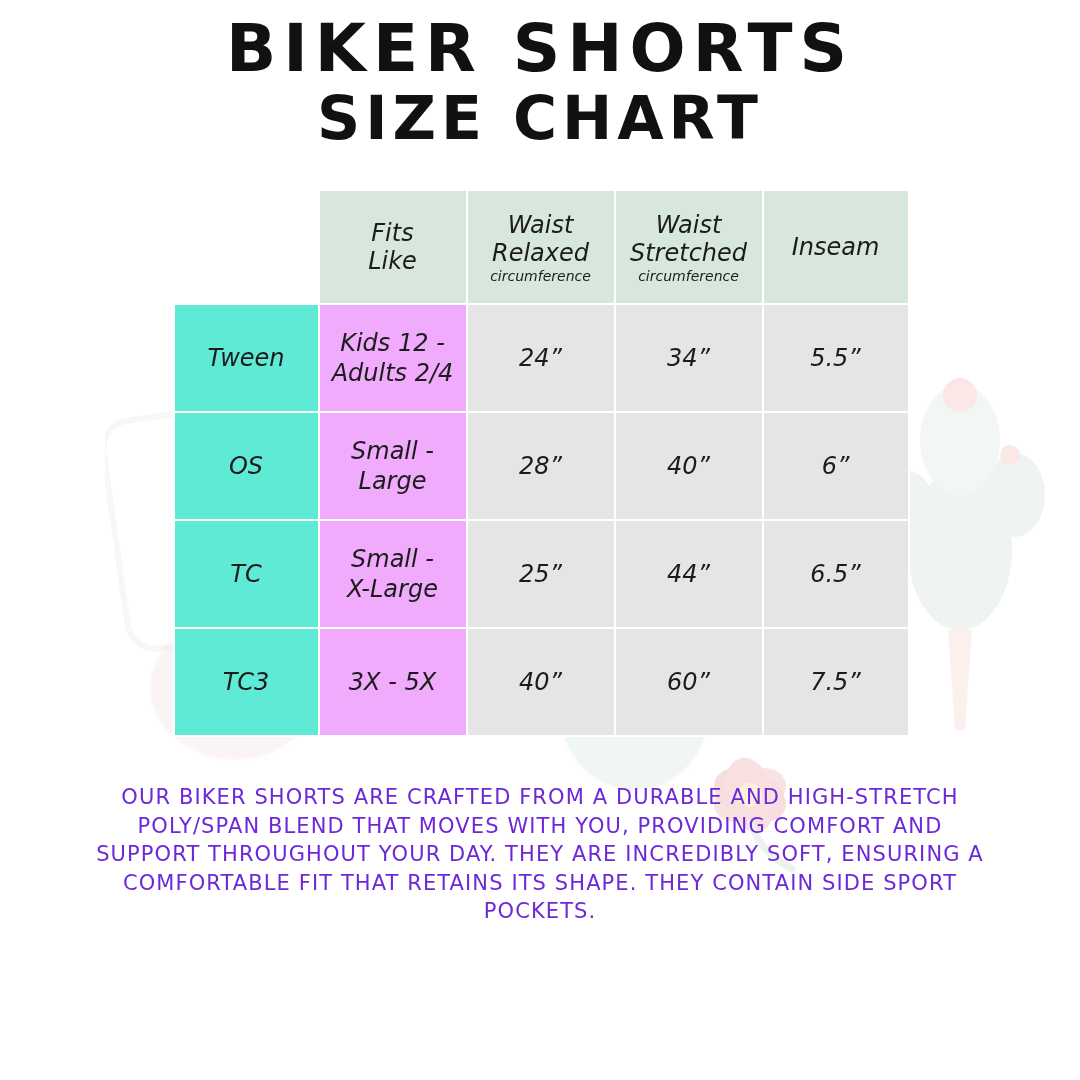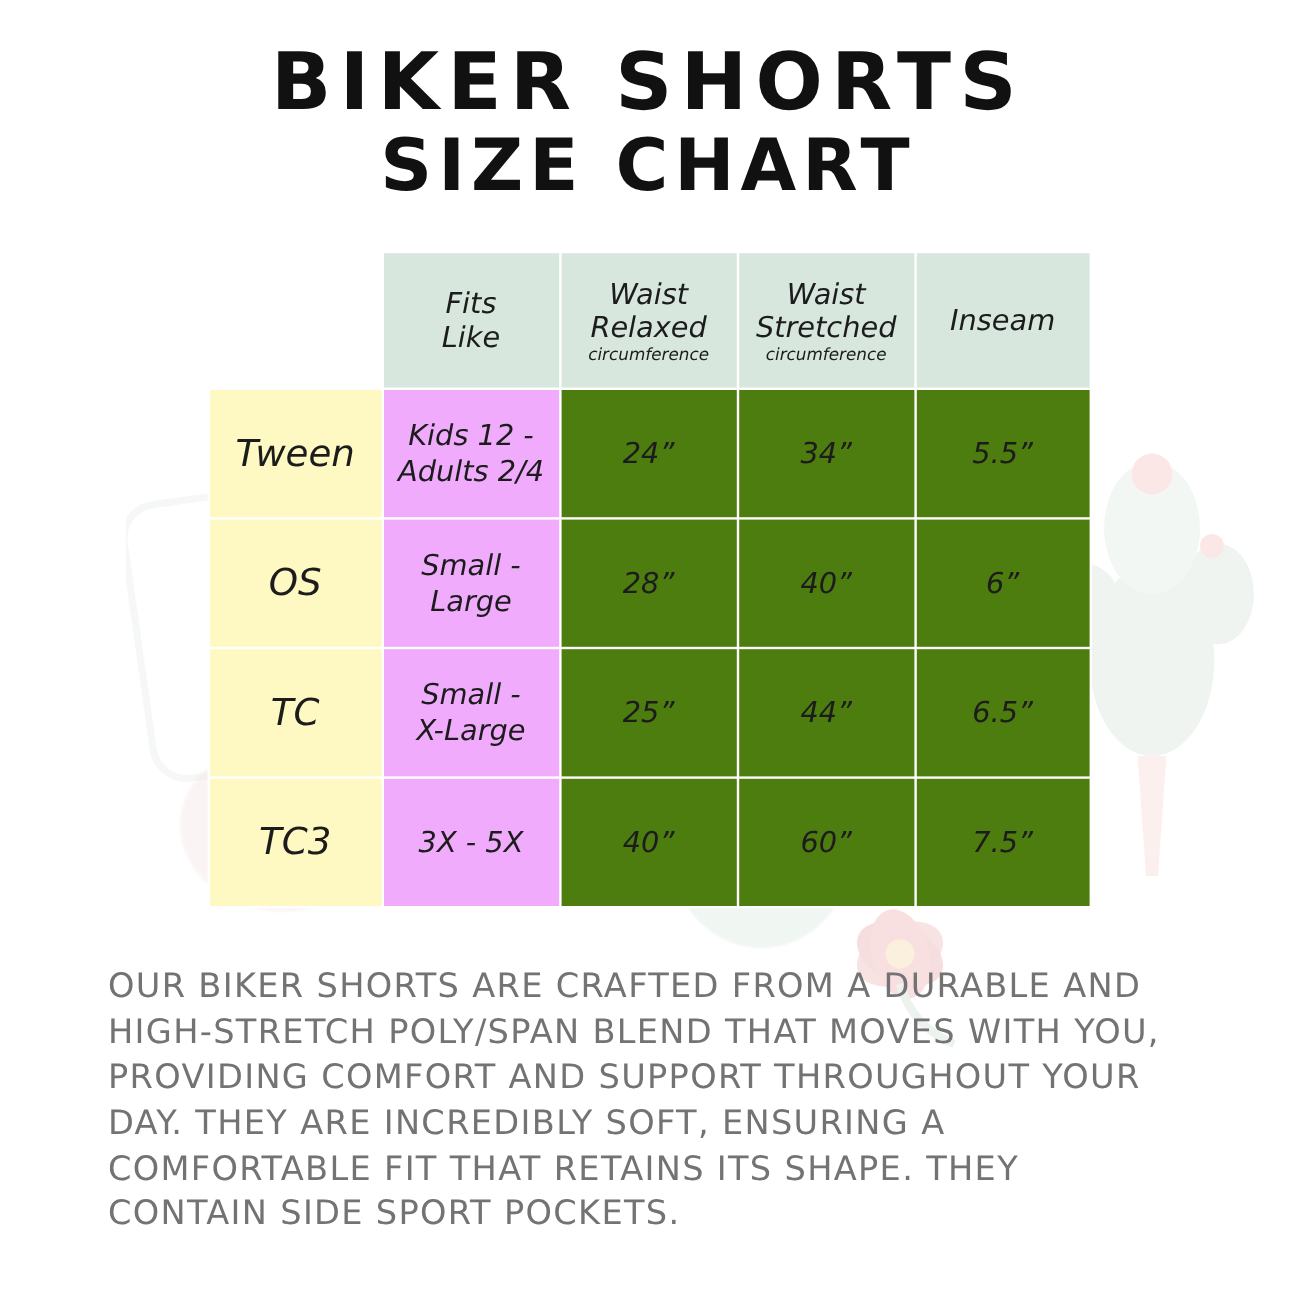--- a/index.html
+++ b/index.html
@@ -50,21 +50,21 @@
     width: 220px;
     height: 180px;
     opacity: 0.38;
   }
 
   
   .header {
     position: relative;
     z-index: 2;
     text-align: center;
-    padding-top: 34px;
+    padding-top: 14px;
   }
   .title-main {
     font-family: "DejaVu Sans", sans-serif;
     font-weight: bold;
     font-size: 66px;
     letter-spacing: 7px;
     color: #111111;
     line-height: 1.05;
   }
   .title-sub {
@@ -121,45 +121,45 @@
     line-height: 1.1;
     margin-top: 1px;
   }
   tbody td {
     height: 98px;
     font-size: 24px;
     line-height: 1.2;
     padding: 4px 6px;
   }
   td.size-col {
-    background: #fef9c3;
-    font-size: 31px;
+    background: #5eead4;
+    font-size: 24px;
   }
   td.fits-col {
     background: #f0abfc;
     font-size: 24px;
     line-height: 1.25;
   }
   td.meas-col {
-    background: #4d7c0f;
+    background: #e5e5e5;
     font-size: 24px;
   }
 
   
   .footer {
     position: relative;
     z-index: 2;
     margin: 46px auto 0 auto;
     width: 900px;
-    text-align: left;
-    font-family: "DejaVu Sans", sans-serif;
-    font-size: 28px;
+    text-align: center;
+    font-family: "DejaVu Sans", sans-serif;
+    font-size: 21px;
     letter-spacing: 1.1px;
     line-height: 1.35;
-    color: #737373;
+    color: #6d28d9;
     text-transform: uppercase;
   }
 </style>
 </head>
 <body>
 
 <div class="bg-art">
   <svg class="cactus-right" viewBox="0 0 200 430">
     <path d="M95 430 L105 430 L112 330 L88 330 Z" fill="#f2c9c2" opacity="0.8"></path>
     <ellipse cx="100" cy="250" rx="52" ry="80" fill="#cfe0d6"></ellipse>

